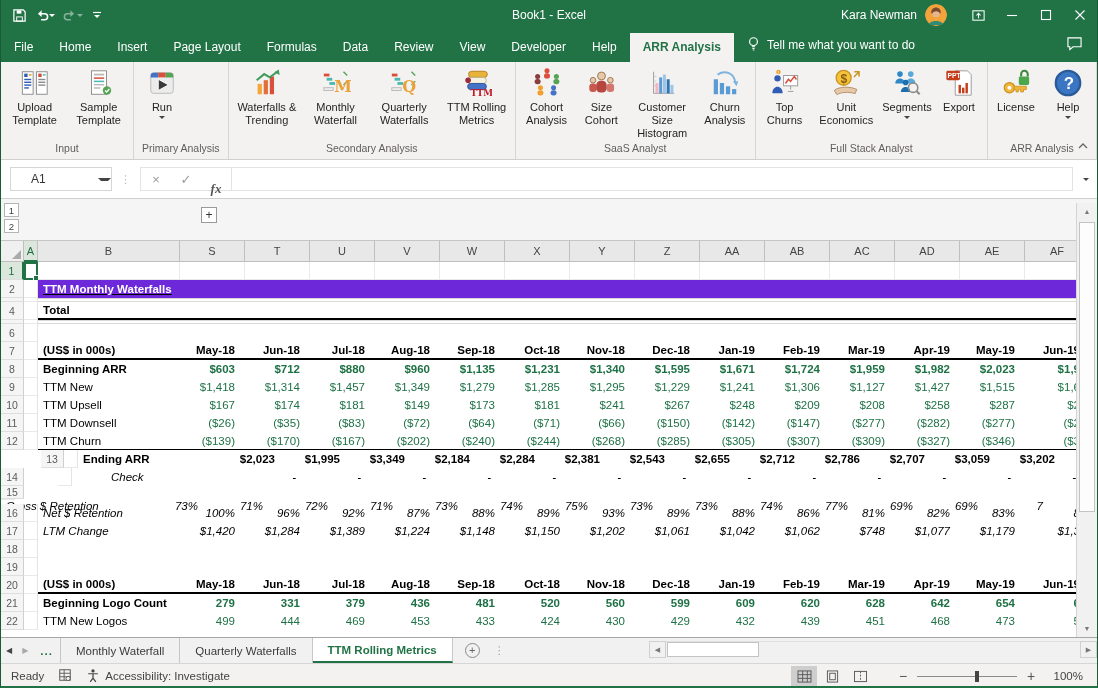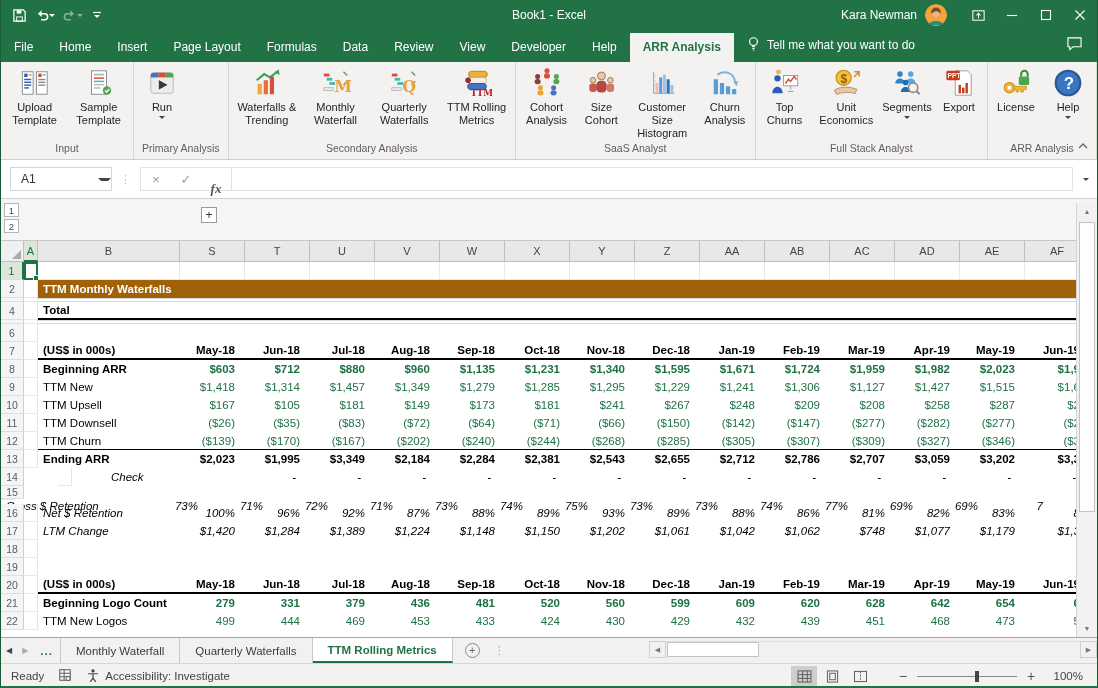--- a/index.html
+++ b/index.html
@@ -34,21 +34,21 @@
 .rgroup-buttons { flex:1; display:flex; align-items:flex-start; }
 .rbtn { display:flex; flex-direction:column; align-items:center; padding:3px 5px 1px; min-width:52px; cursor:default; }
 .rbtn .ric { height:32px; display:flex; align-items:center; justify-content:center; }
 .rbtn .rlbl { font-size:11px; color:#252423; text-align:center; line-height:1.18; margin-top:2px; max-width:96px; }
 .rbtn .rcaret { margin-top:2px; }
 .rgroup-label { height:17px; text-align:center; font-size:10.5px; color:#605e5c; white-space:nowrap; padding:0 6px; }
 .ribbon-collapse { position:absolute; right:8px; bottom:4px; }
 
 
 .formulabar { height:39px; background:#fff; border-bottom:1px solid #cfcfcf; display:flex; align-items:center; padding:0 0 0 9px; position:relative; }
-.namebox { width:102px; height:24px; border:1px solid #d6d6d6; background:#fff; display:flex; align-items:center; font-size:12px; color:#333; padding-left:10px; }
+.namebox { width:102px; height:24px; border:1px solid #d6d6d6; background:#fff; display:flex; align-items:center; font-size:12px; color:#333; padding-left:20px; }
 .namebox .nb-caret { margin-left:auto; padding-right:7px; }
 .fbar-dots { color:#b8b8b8; font-size:11px; padding:0 8px; letter-spacing:1px; }
 .fxbox { height:24px; border:1px solid #e3e3e3; display:flex; align-items:center; }
 .fxbtn { width:30px; text-align:center; color:#9a9a9a; font-size:13px; }
 .fxbtn.fx { color:#555; font-style:italic; font-family:"Liberation Serif", serif; font-weight:bold;margin-top:20px; }
 .finput { flex:1; height:24px; border:1px solid #e3e3e3; border-left:none; margin-right:24px; font-size:12px; padding-left:6px; color:#222; }
 .fbar-caret { position:absolute; right:8px; }
 
 
 .outline { height:41px; background:#f5f5f5; position:relative; }
@@ -66,21 +66,21 @@
 .gridwrap { height:375px; width:1077px; overflow:hidden; background:#fff; position:relative; }
 .grow { display:flex; width:1089px; }
 .rnum { width:23px; flex:none; background:#f5f5f5; border-right:1px solid #cfcfcf; border-bottom:1px solid #dedede; font-size:10.5px; color:#5a5a5a; display:flex; align-items:center; justify-content:center; }
 .rnum.hl { background:#dbe6dd; color:#1f6b43; border-right:2px solid #217346; }
 .colA { width:14px; flex:none; border-right:1px solid #e4e4e4; border-bottom:1px solid #e9e9e9; }
 .colA.a1sel { border:2px solid #217346; position:relative; background:#fff; }
 .colA.a1sel::after { content:''; position:absolute; right:-2px; bottom:-2px; width:4px; height:4px; background:#217346; border-top:1px solid #fff; border-left:1px solid #fff; }
 .rcontent { flex:1; display:flex; min-width:0; }
 .rcontent.bthick { border-bottom:2.5px solid #000; }
 .rcontent.bthin { border-bottom:1.5px solid #000; }
-.rcontent.banner { background:#a16207; }
+.rcontent.banner { background:#6d28d9;text-decoration:underline; }
 .banner-text { color:#fff; font-weight:bold; font-size:11.5px; padding-left:5px; align-self:center; }
 .lblcell { width:142px; flex:none; font-size:11.5px; color:#000; padding-left:5px; display:flex; align-items:center; white-space:nowrap; }
 .c { width:65px; flex:none; font-size:11.5px; color:#000; display:flex; align-items:center; justify-content:flex-end; padding-right:10px; white-space:nowrap; }
 .c.mon { font-weight:bold; }
 .bold { font-weight:bold; } .ital { font-style:italic; }
 .green { color:#1e7145; }
 .c.dash { padding-right:17px; }
 .glrow .c, .glrow .lblcell { border-right:1px solid #e9e9e9; border-bottom:1px solid #e9e9e9; }
 .tinyrow .rcontent { border-top:1px solid #d9d9d9; border-bottom:1px solid #d9d9d9; }
 
@@ -644,21 +644,21 @@
           <div class="c green">$1,515</div>
           <div class="c green">$1,6</div>
         </div>
       </div>
       <div class="grow" style="height: 18px;">
         <div class="rnum">10</div>
         <div class="colA"></div>
         <div class="rcontent">
           <div class="lblcell ">TTM Upsell</div>
           <div class="c green">$167</div>
-          <div class="c green">$105</div>
+          <div class="c green">$174</div>
           <div class="c green">$181</div>
           <div class="c green">$149</div>
           <div class="c green">$173</div>
           <div class="c green">$181</div>
           <div class="c green">$241</div>
           <div class="c green">$267</div>
           <div class="c green">$248</div>
           <div class="c green">$209</div>
           <div class="c green">$208</div>
           <div class="c green">$258</div>
@@ -701,21 +701,21 @@
           <div class="c green">($268)</div>
           <div class="c green">($285)</div>
           <div class="c green">($305)</div>
           <div class="c green">($307)</div>
           <div class="c green">($309)</div>
           <div class="c green">($327)</div>
           <div class="c green">($346)</div>
           <div class="c green">($3</div>
         </div>
       </div>
-      <div class="grow" style="height: 18px;">
+      <div class="grow" style="height: 18px; padding-left: 40px;">
         <div class="rnum">13</div>
         <div class="colA"></div>
         <div class="rcontent">
           <div class="lblcell bold">Ending ARR</div>
           <div class="c bold">$2,023</div>
           <div class="c bold">$1,995</div>
           <div class="c bold">$3,349</div>
           <div class="c bold">$2,184</div>
           <div class="c bold">$2,284</div>
           <div class="c bold">$2,381</div>

